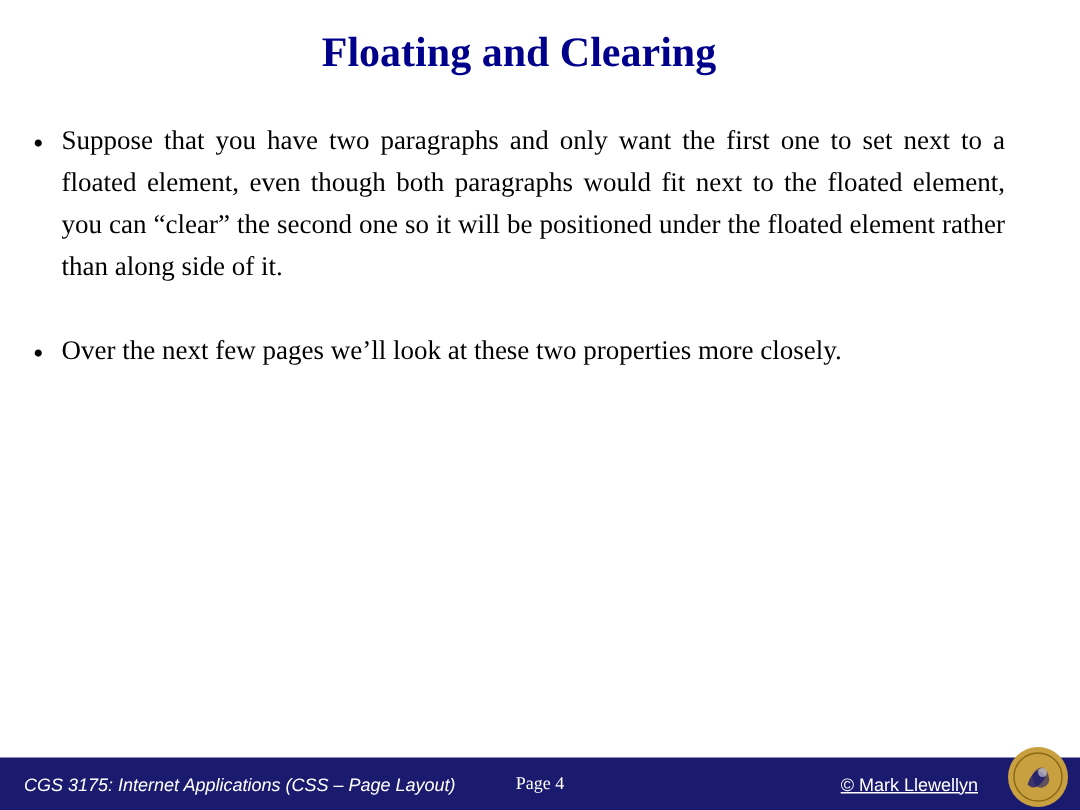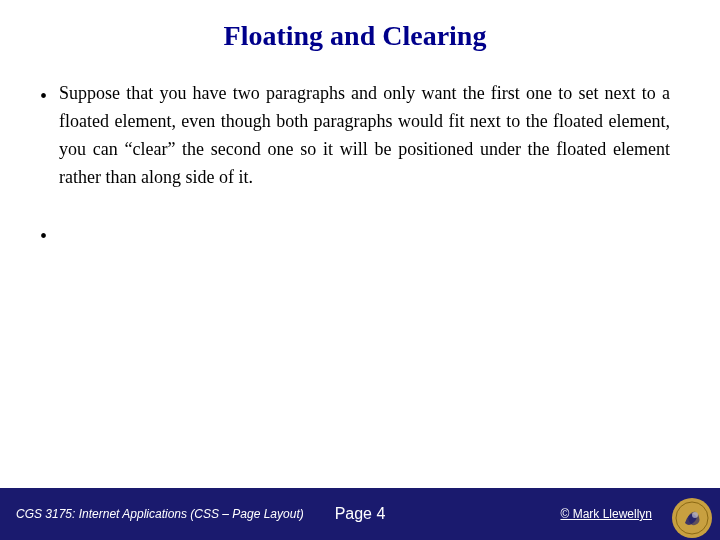--- a/index.html
+++ b/index.html
@@ -16,21 +16,21 @@
       width: 720px;
       height: 540px;
       background: #fff;
       display: flex;
       flex-direction: column;
       position: relative;
     }
 
     .slide-content {
       flex: 1;
-      padding: 20px 50px 10px 40px;
+      padding: 20px 50px 10px 22px;
     }
 
     .slide-title {
       text-align: center;
       font-size: 28px;
       font-weight: bold;
       color: #00008B;
       margin-bottom: 24px;
       padding-bottom: 4px;
     }
@@ -55,40 +55,40 @@
       margin-top: 1px;
       flex-shrink: 0;
     }
 
     .bullet-text {
       flex: 1;
       text-align: justify;
     }
 
     .footer {
-      height: 52px;
+      height: 35px;
       background: #1a1a6e;
       display: flex;
       align-items: center;
       padding: 0 16px;
       position: relative;
     }
 
     .footer-left {
       color: #fff;
       font-size: 12px;
       font-style: italic;
       font-family: Arial, sans-serif;
       flex: 1;
     }
 
     .footer-center {
       color: #fff;
-      font-size: 16px;
-      font-family: Liberation Sans, sans-serif;
+      font-size: 12px;
+      font-family: Liberation Serif, serif;
       position: absolute;
       left: 50%;
       transform: translateX(-50%);
     }
 
     .footer-right {
       color: #fff;
       font-size: 12px;
       font-family: Arial, sans-serif;
       margin-right: 52px;
@@ -121,20 +121,21 @@
   <div class="slide-content">
     <div class="slide-title">Floating and Clearing</div>
 
     <ul class="bullet-list">
       <li class="bullet-item">
         <span class="bullet-dot">•</span>
         <span class="bullet-text">Suppose that you have two paragraphs and only want the first one to set next to a floated element, even though both paragraphs would fit next to the floated element, you can “clear” the second one so it will be positioned under the floated element rather than along side of it.</span>
       </li>
       <li class="bullet-item">
         <span class="bullet-dot">•</span>
+        <span class="bullet-text">Over the next few pages we’ll look at these two properties more closely.</span>
       </li>
     </ul>
   </div>
 
   <div class="footer">
     <span class="footer-left">CGS 3175: Internet Applications (CSS – Page Layout)</span>
     <span class="footer-center">Page 4</span>
     <span class="footer-right">© Mark Llewellyn</span>
     <div class="footer-logo">
       <svg viewBox="0 0 34 34" xmlns="http://www.w3.org/2000/svg">

